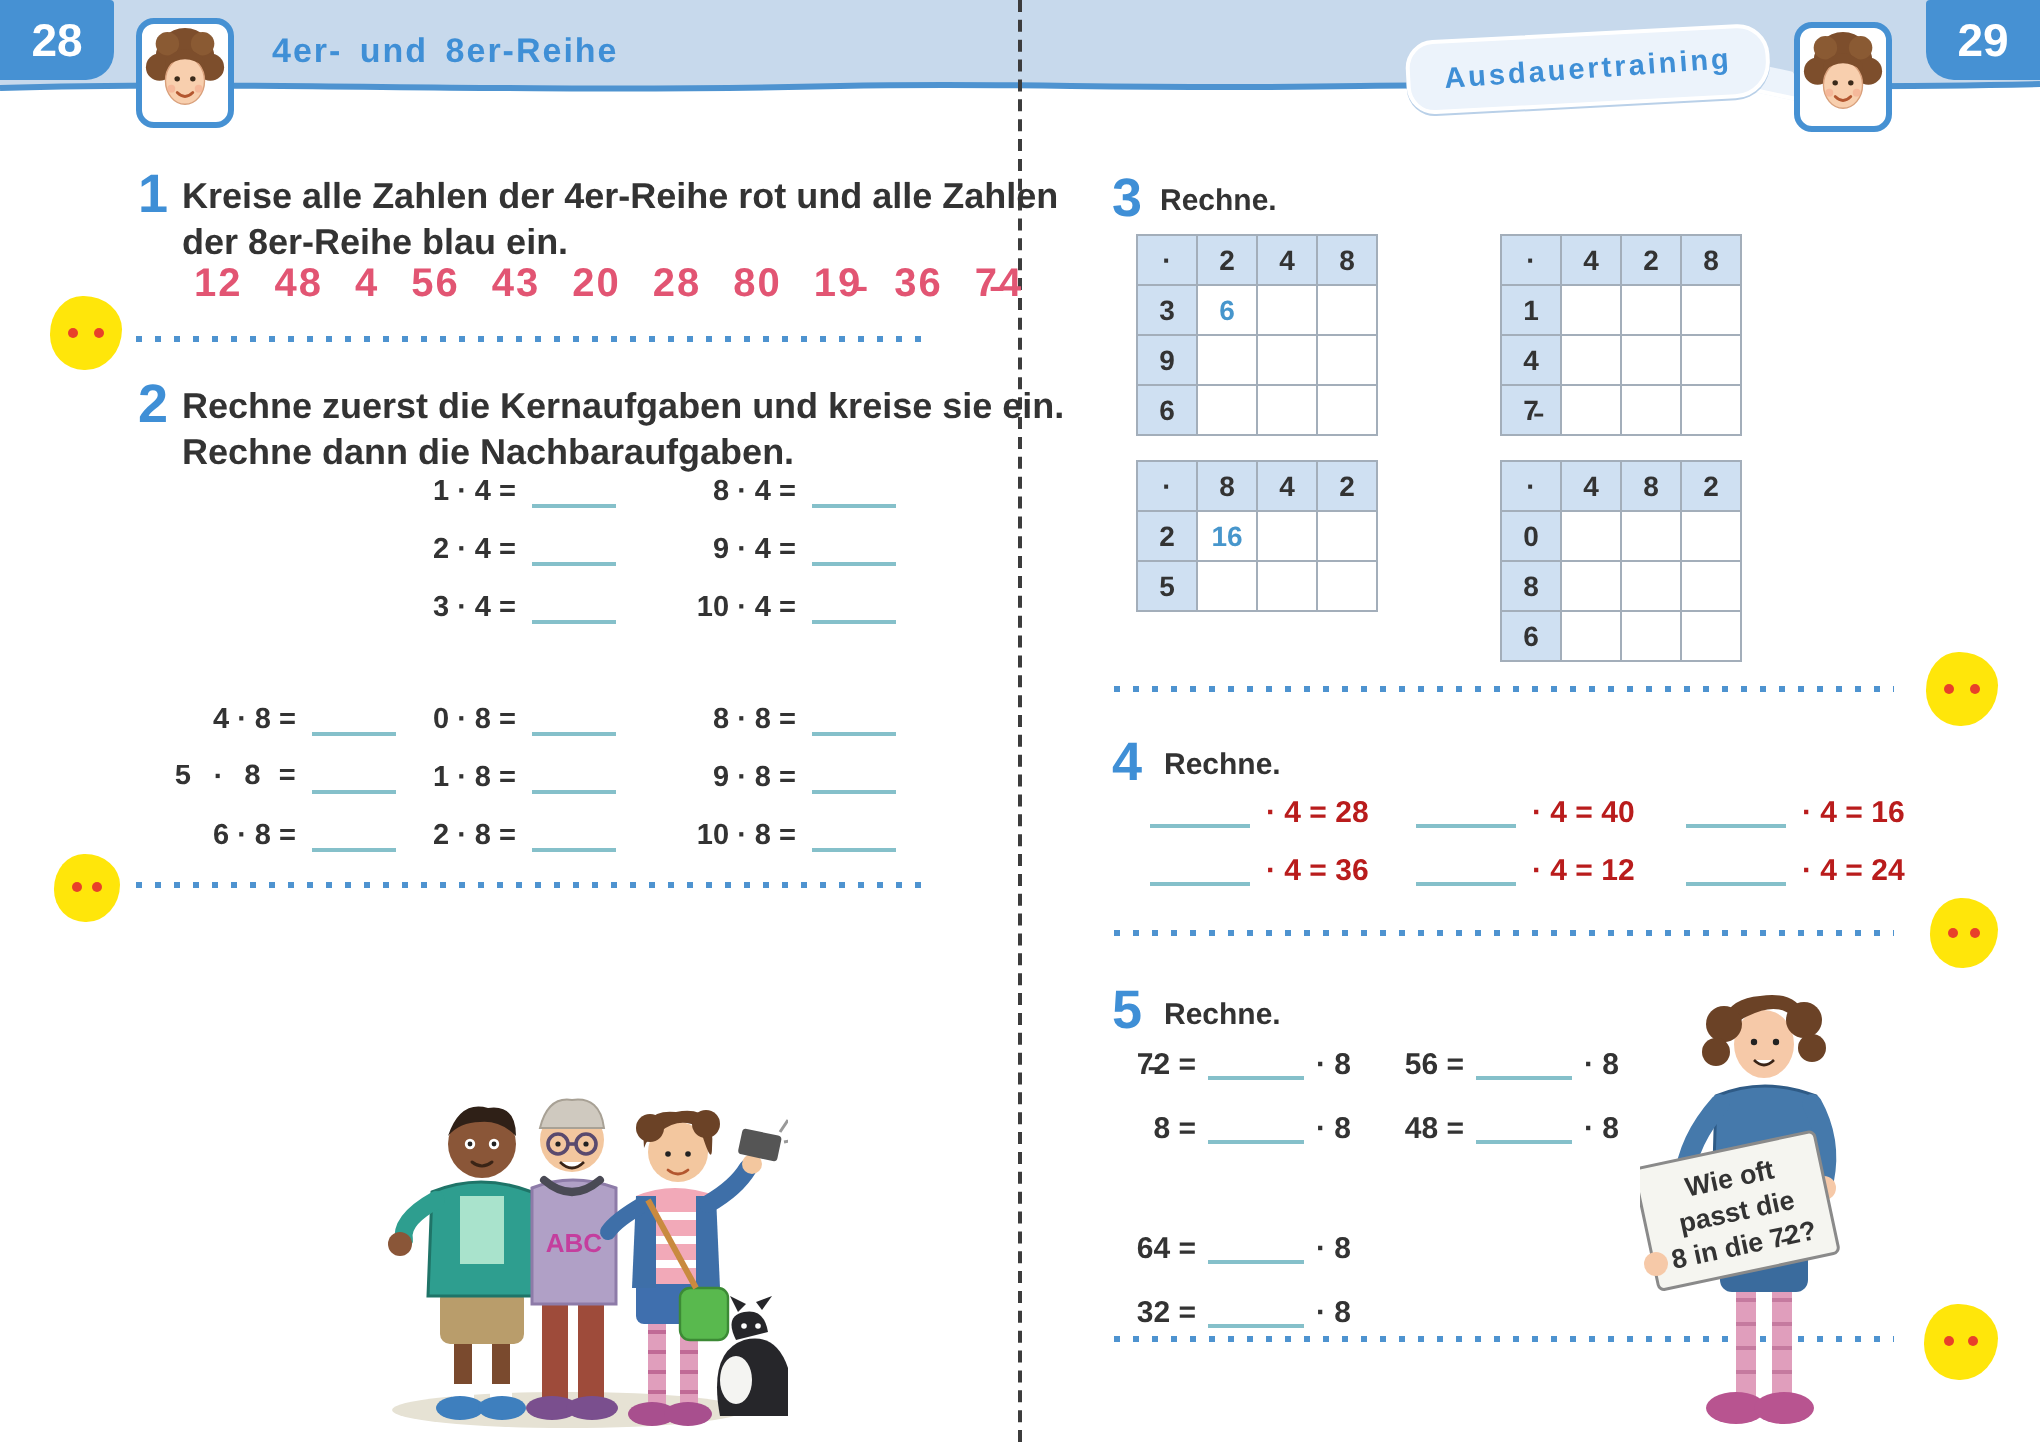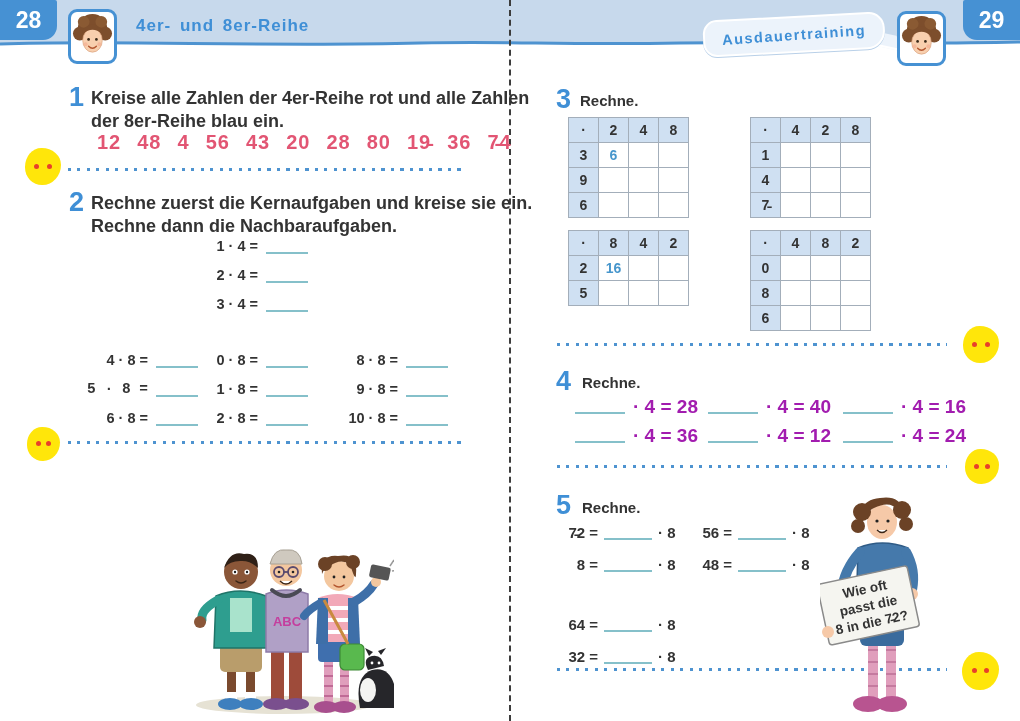--- a/index.html
+++ b/index.html
@@ -59,21 +59,21 @@
   table.mul { position:absolute; border-collapse:collapse; }
   table.mul td {
     width:30px; height:25px; border:1px solid #a3aeba; text-align:center;
     font-size:14px; font-weight:bold; color:#333; background:#fff;
   }
   table.mul td.hd { background:#cfe0f2; }
   table.mul td.ans { color:#4796cc; }
   
   .fitem { position:absolute; display:flex; align-items:flex-end; height:16px; }
   .fitem .blank { margin-left:0; margin-right:8px; width:50px; }
-  .fitem .txt { font-size:19px; font-weight:bold; color:#a21caf; line-height:15px; }
+  .fitem .txt { font-size:15px; font-weight:bold; color:#b91c1c; line-height:15px; }
   .e5row { display:flex; align-items:flex-end; height:16px; margin-bottom:16px; }
   .e5row .lhs { width:70px; text-align:right; font-size:15px; font-weight:bold; line-height:15px; }
   .e5row .blank { width:48px; margin-left:6px; }
   .e5row .rhs { font-size:15px; font-weight:bold; margin-left:6px; line-height:15px; }
   .spacer28 { height:28px; }
   svg text { font-family:"Liberation Sans", sans-serif; }
 </style>
 </head>
 <body>
 
@@ -166,20 +166,34 @@
       <div class="prow">
           <span class="plabel" style="width:68px;">1 · 4 =</span>
           <span class="blank"></span>
         </div>
       <div class="prow">
           <span class="plabel" style="width:68px;">2 · 4 =</span>
           <span class="blank"></span>
         </div>
       <div class="prow">
           <span class="plabel" style="width:68px;">3 · 4 =</span>
+          <span class="blank"></span>
+        </div>
+    </div>
+    <div class="col" style="left:220px;">
+      <div class="prow">
+          <span class="plabel" style="width:98px;">8 · 4 =</span>
+          <span class="blank"></span>
+        </div>
+      <div class="prow">
+          <span class="plabel" style="width:98px;">9 · 4 =</span>
+          <span class="blank"></span>
+        </div>
+      <div class="prow">
+          <span class="plabel" style="width:98px;">10 · 4 =</span>
           <span class="blank"></span>
         </div>
     </div>
   </div>
 
   <div style="position:absolute; left:80px; top:353px; width:400px; height:90px;">
     <div class="col" style="left:0;">
       <div class="prow">
           <span class="plabel" style="width:68px;">4 · 8 =</span>
           <span class="blank"></span>

